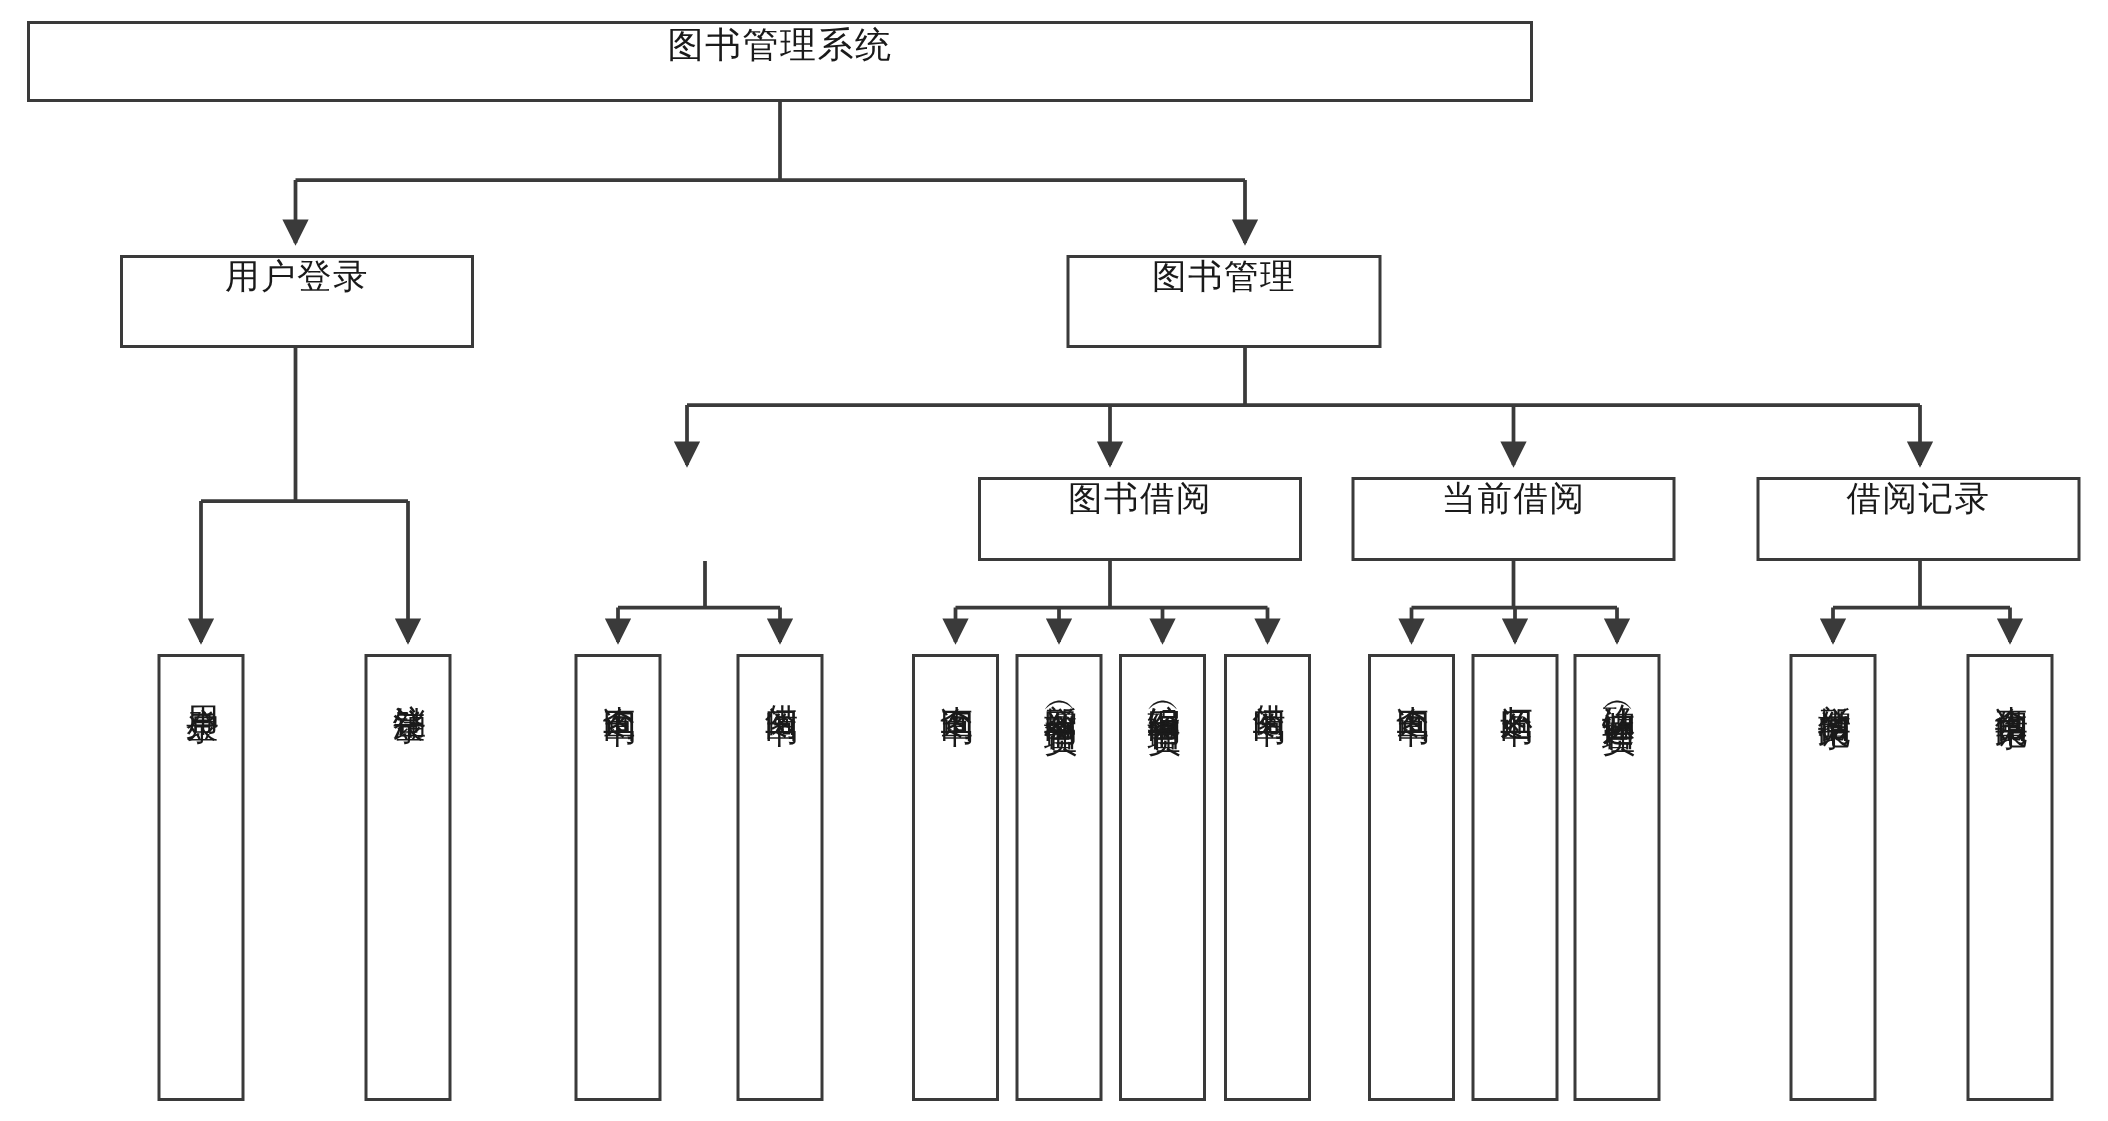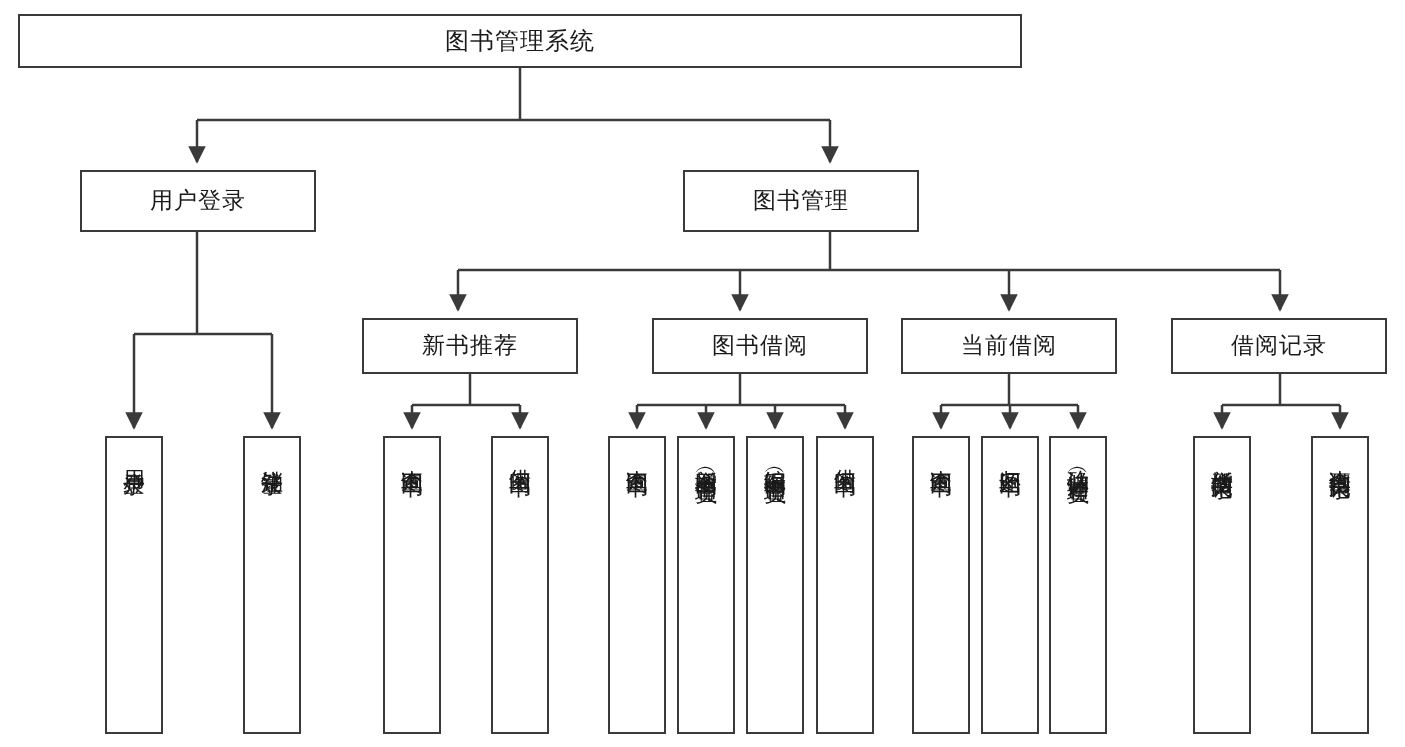--- a/index.html
+++ b/index.html
@@ -28,21 +28,21 @@
     width: 1405px;
     height: 747px;
     pointer-events: none;
   }
   .node {
     position: absolute;
     box-sizing: border-box;
     background: #ffffff;
     border: 2.5px solid #3a3a3a;
     display: flex;
-    align-items: center;
+    align-items: flex-start;
     justify-content: center;
     color: #1a1a1a;
   }
   .node.horiz {
     font-size: 23px;
     letter-spacing: 1px;
     line-height: 1.2;
   }
   .node.root {
     font-size: 24px;
@@ -126,27 +126,24 @@
     </g>
   </svg>
 
   <div class="node horiz root" style="left:18px; top:14px; width:1004px; height:54px;">
     <span>图书管理系统</span>
   </div>
 
   <div class="node horiz" style="left:80px; top:170px; width:236px; height:62px;">
     <span>用户登录</span>
   </div>
-  <div class="node horiz" style="left:683px; top:170px; width:236px; height:62px;">
+  <div class="node horiz" style="left:711px; top:170px; width:210px; height:62px;">
     <span>图书管理</span>
   </div>
 
-  <div class="node horiz" style="left:362px; top:318px; width:216px; height:56px;">
-    <span>新书推荐</span>
-  </div>
   <div class="node horiz" style="left:632px; top:318px; width:216px; height:56px;margin-left:20px;">
     <span>图书借阅</span>
   </div>
   <div class="node horiz" style="left:901px; top:318px; width:216px; height:56px;">
     <span>当前借阅</span>
   </div>
   <div class="node horiz" style="left:1171px; top:318px; width:216px; height:56px;">
     <span>借阅记录</span>
   </div>
 

